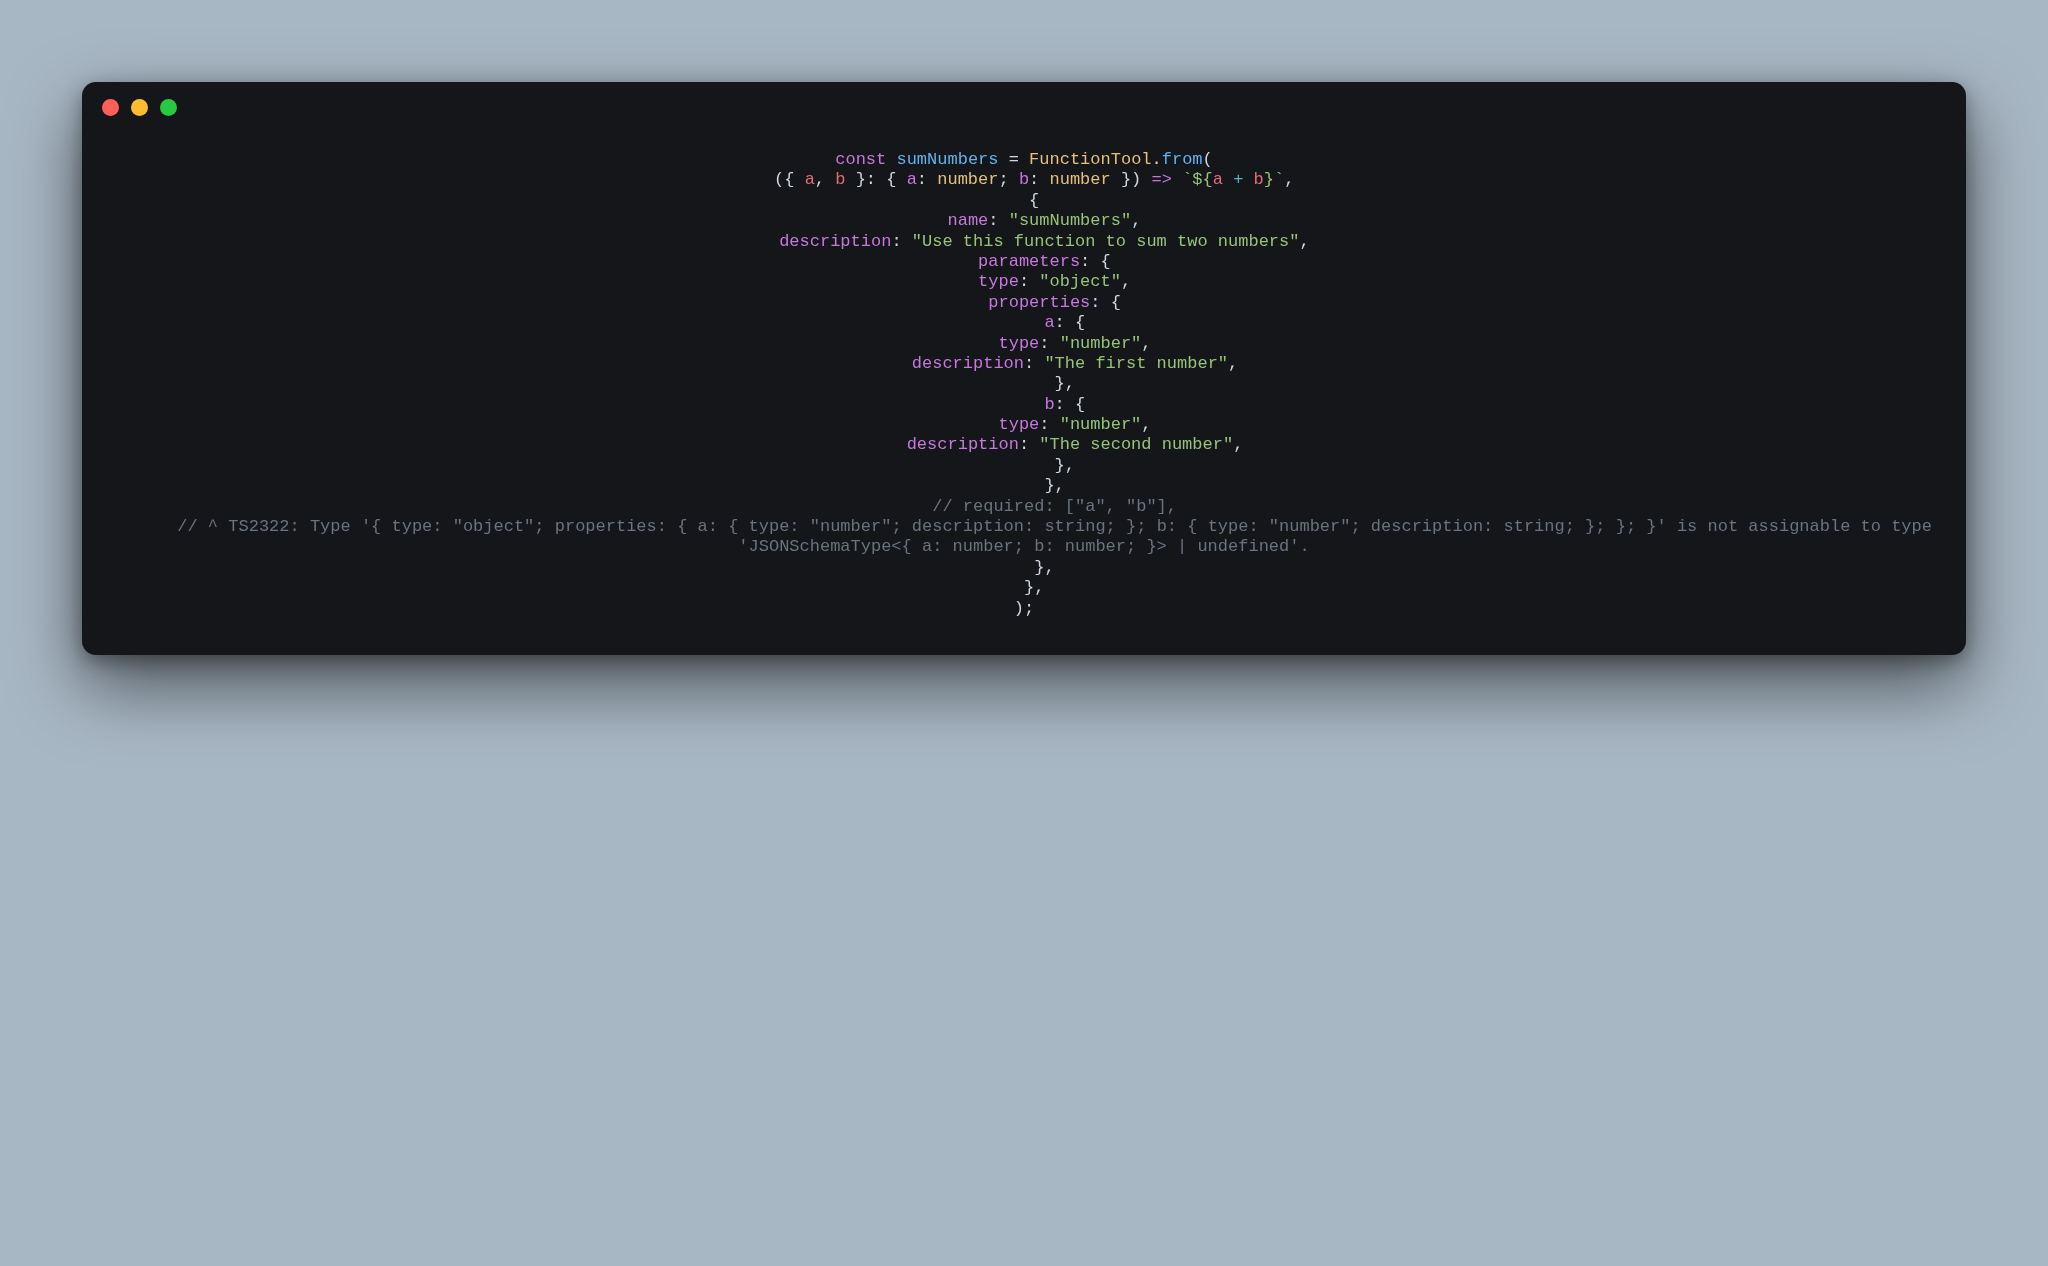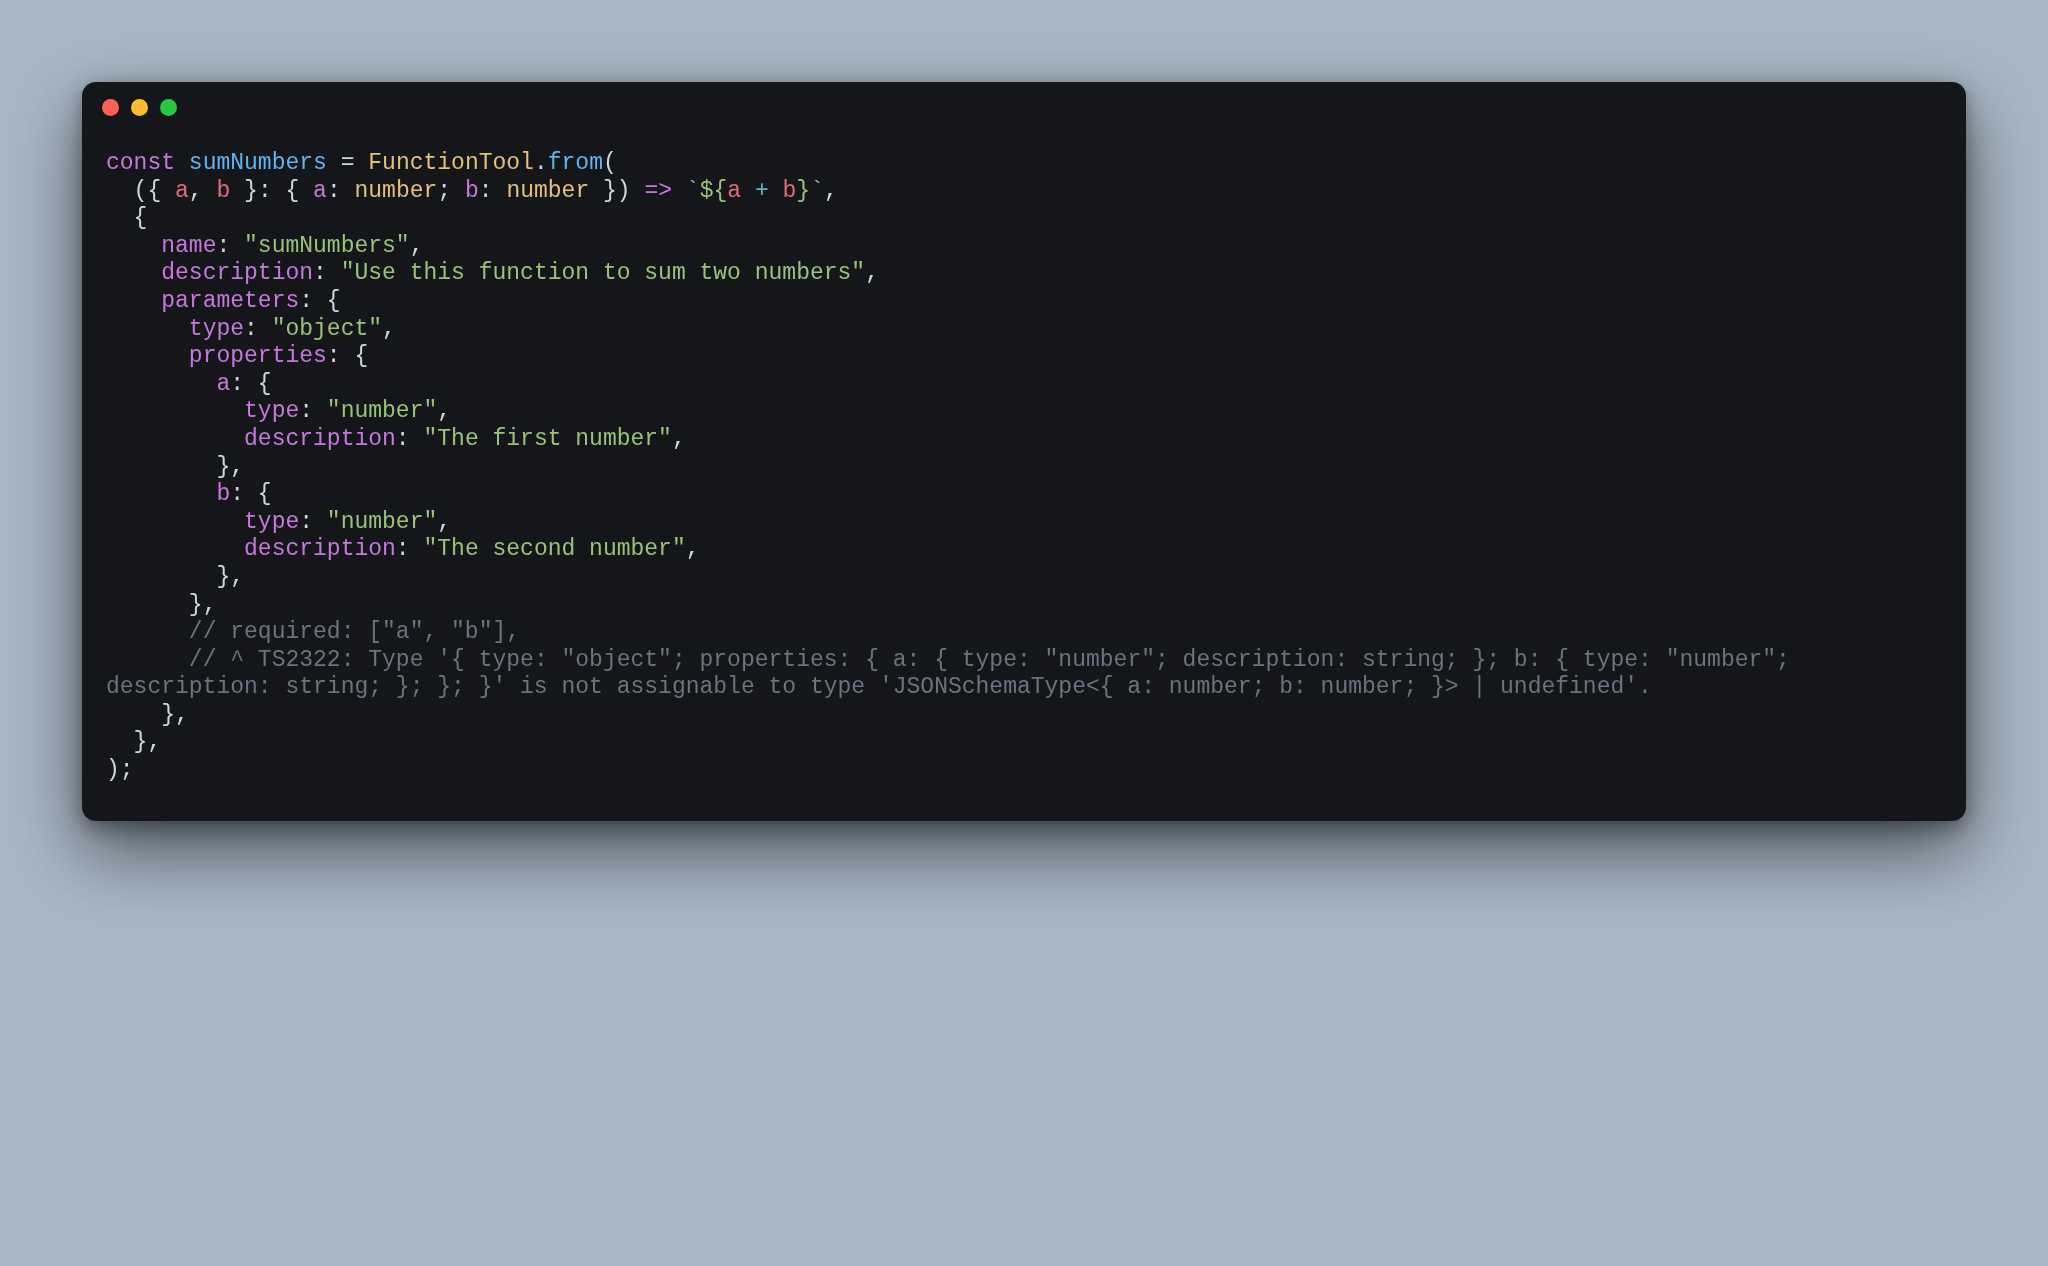--- a/index.html
+++ b/index.html
@@ -47,24 +47,25 @@
   .dot.red    { background: #ff5f57; }
   .dot.yellow { background: #febc2e; }
   .dot.green  { background: #28c840; }
   .code-area {
     padding: 18px 24px 36px 24px;
   }
   pre.code {
     margin: 0;
     white-space: pre-wrap;
     word-break: break-word;
-    font-size: 23px;
+    font-size: 17px;
     line-height: 1.2;
     font-family: ui-monospace, SFMono-Regular, Menlo, Consolas, "Liberation Mono", monospace;
     color: #d7dee7;
+    text-align: center;
   }
   
   .tok-kw       { color: #c678dd; }  
   .tok-fn       { color: #5fb4f1; }  
   .tok-class    { color: #e5c07b; }  
   .tok-prop2    { color: #c678dd; }
   .tok-param    { color: #e06c75; }  
   .tok-punc     { color: #cfd6e1; }
   .tok-str      { color: #98c379; }  
   .tok-arrow    { color: #c678dd; }

